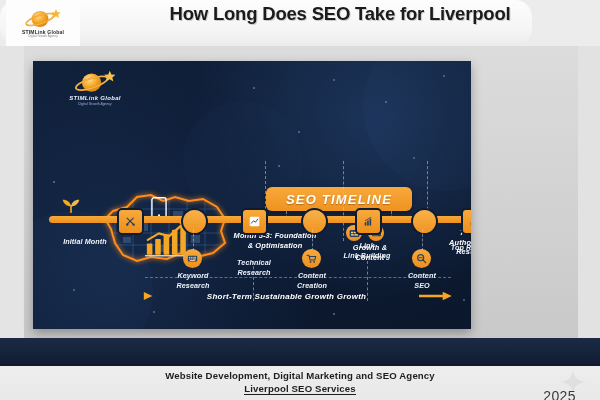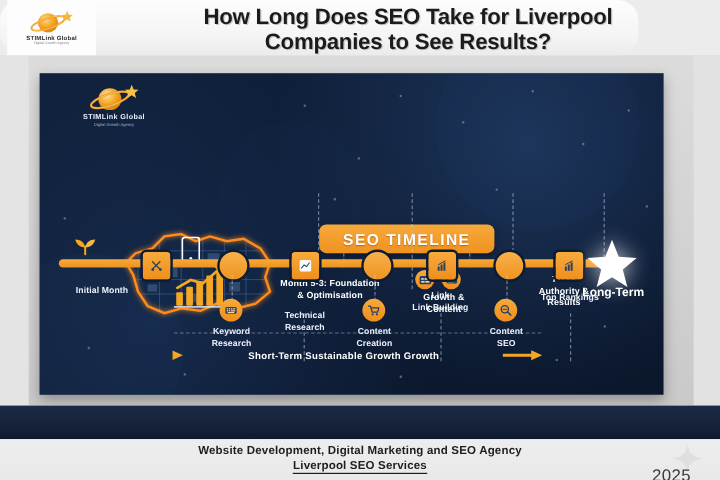--- a/index.html
+++ b/index.html
@@ -40,27 +40,28 @@
   
   .stage{
     position:absolute;left:0;top:46px;width:600px;height:292px;
     background:linear-gradient(180deg,#dcdcdc 0%,#d2d2d2 55%,#c9c9c9 100%);
   }
   .stage-side-l{position:absolute;left:0;top:46px;width:24px;height:292px;background:#e4e4e4;}
   .stage-side-r{position:absolute;right:0;top:46px;width:22px;height:292px;background:#e2e2e2;}
 
   
   .card{
-    position:absolute;left:33px;top:61px;width:520px;height:268px;
+    position:absolute;left:33px;top:61px;width:438px;height:268px;
     background:
       radial-gradient(circle at 78% 22%, rgba(40,72,120,.55) 0%, rgba(0,0,0,0) 46%),
       radial-gradient(circle at 18% 78%, rgba(32,60,104,.45) 0%, rgba(0,0,0,0) 50%),
       linear-gradient(160deg,#10213c 0%,#0d1b33 45%,#0b172c 100%);
     box-shadow:0 4px 10px rgba(0,0,0,.30);
     overflow:hidden;
+    font-style:italic;
   }
   .dots{position:absolute;inset:0;opacity:.5;}
   .dot{position:absolute;background:#8fb4e8;border-radius:50%;}
   .blob{position:absolute;border-radius:50%;background:rgba(70,110,170,.10);}
 
   
   .ilogo{position:absolute;left:16px;top:8px;width:92px;height:40px;
          display:flex;flex-direction:column;align-items:center;justify-content:flex-start;}
   .ilogo .saturn{width:48px;height:25px;}
   .ilogo-cap{font-size:6px;font-weight:bold;color:#e8eefc;letter-spacing:.3px;white-space:nowrap;}
@@ -181,21 +182,20 @@
           <ellipse cx="34" cy="25" rx="29" ry="8.5" fill="none" stroke="#ffd27a" stroke-width="1.1" transform="rotate(-18 34 25)"></ellipse>
           <path d="M66 4 L68.6 10.4 L75.4 10.9 L70.2 15.3 L71.9 22 L66 18.3 L60.1 22 L61.8 15.3 L56.6 10.9 L63.4 10.4 Z" fill="#f7b733"></path>
         </svg>
       </div>
       <div class="logo-cap">STIMLink Global</div>
       <div class="logo-sub">Digital Growth Agency</div>
     </div>
 
     <div class="title">
       <div>How Long Does SEO Take for Liverpool</div>
-      <div>Companies to See Results?</div>
     </div>
   </div>
 
   <div class="stage"></div>
   <div class="stage-side-l"></div>
   <div class="stage-side-r"></div>
 
   <div class="card">
 
     <div class="dots">

